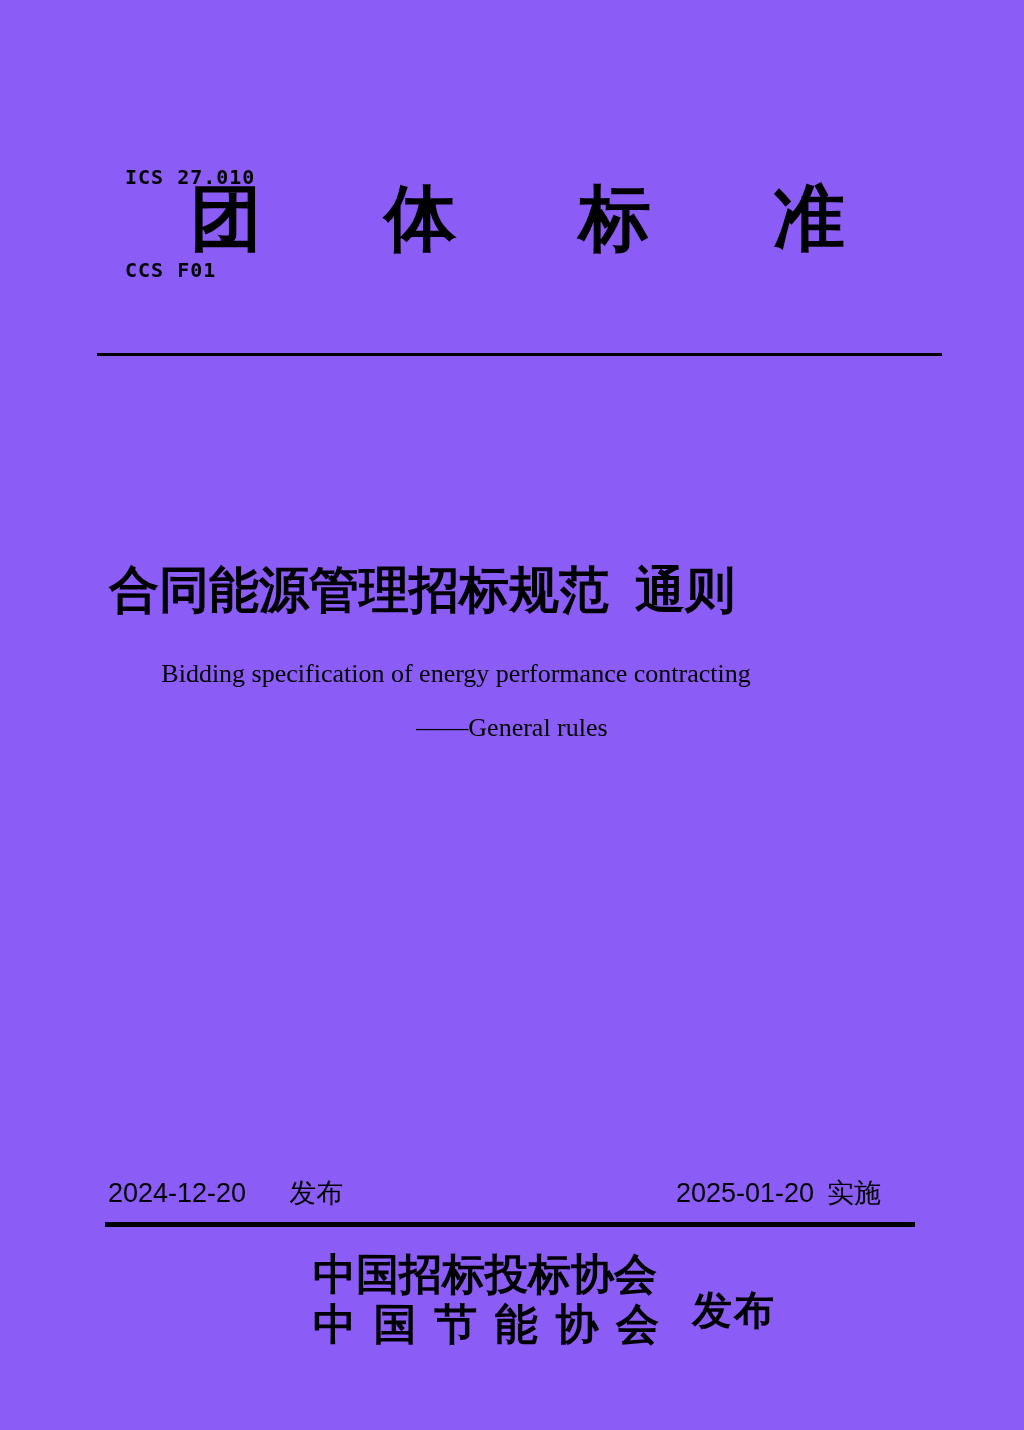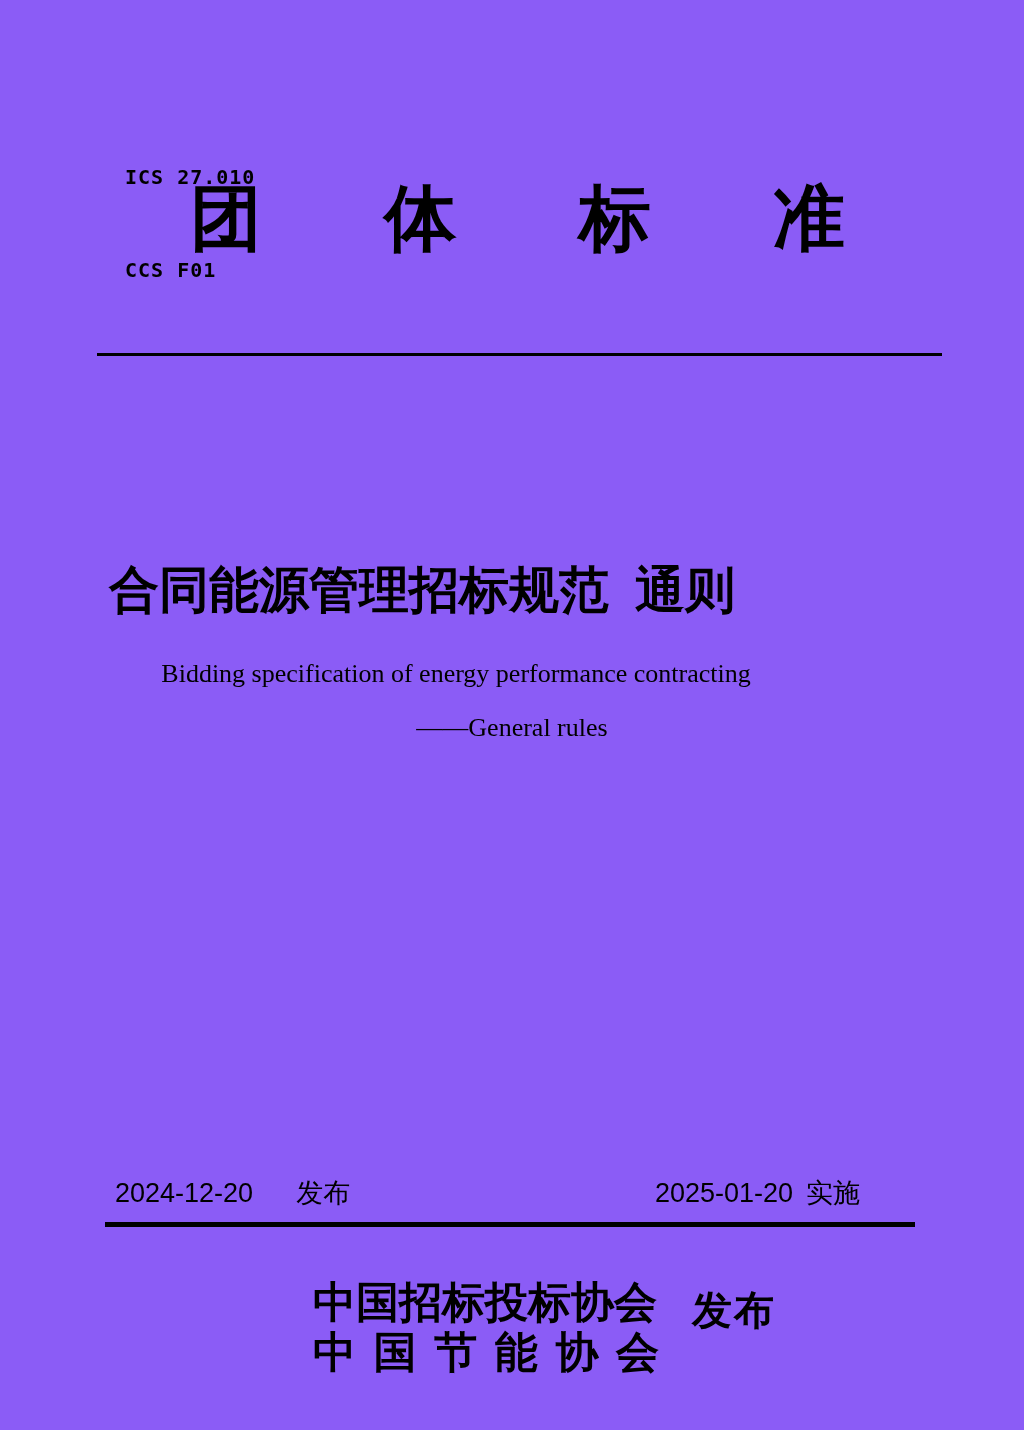--- a/index.html
+++ b/index.html
@@ -87,42 +87,42 @@
   .date-left, .date-right {
     position: absolute;
     top: 1175px;
     display: flex;
     align-items: baseline;
     gap: 13px;
     font-size: 27px;
     font-weight: 500;
     white-space: nowrap;
   }
-  .date-left { left: 115px; gap: 43px; }
-  .date-right { right: 164px; }
+  .date-left { left: 108px; gap: 43px; }
+  .date-right { right: 143px; }
   .rule-bottom {
     position: absolute;
     left: 105px;
     top: 1222px;
     width: 810px;
     height: 5px;
     background: #000000;
   }
   .issuers {
     position: absolute;
     left: 313px;
     top: 1250px;
     width: 346px;
     font-family: "Liberation Serif", serif;
     font-weight: 700;
     font-size: 43px;
     line-height: 50px;
     color: #000000;
   }
-  .issuer-line1 { white-space: nowrap; margin-top: 28px; }
+  .issuer-line1 { white-space: nowrap; }
   .issuer-line2 {
     display: flex;
     justify-content: space-between;
   }
   .issue-label {
     position: absolute;
     left: 692px;
     top: 1283px;
     font-family: "Liberation Serif", serif;
     font-weight: 700;

